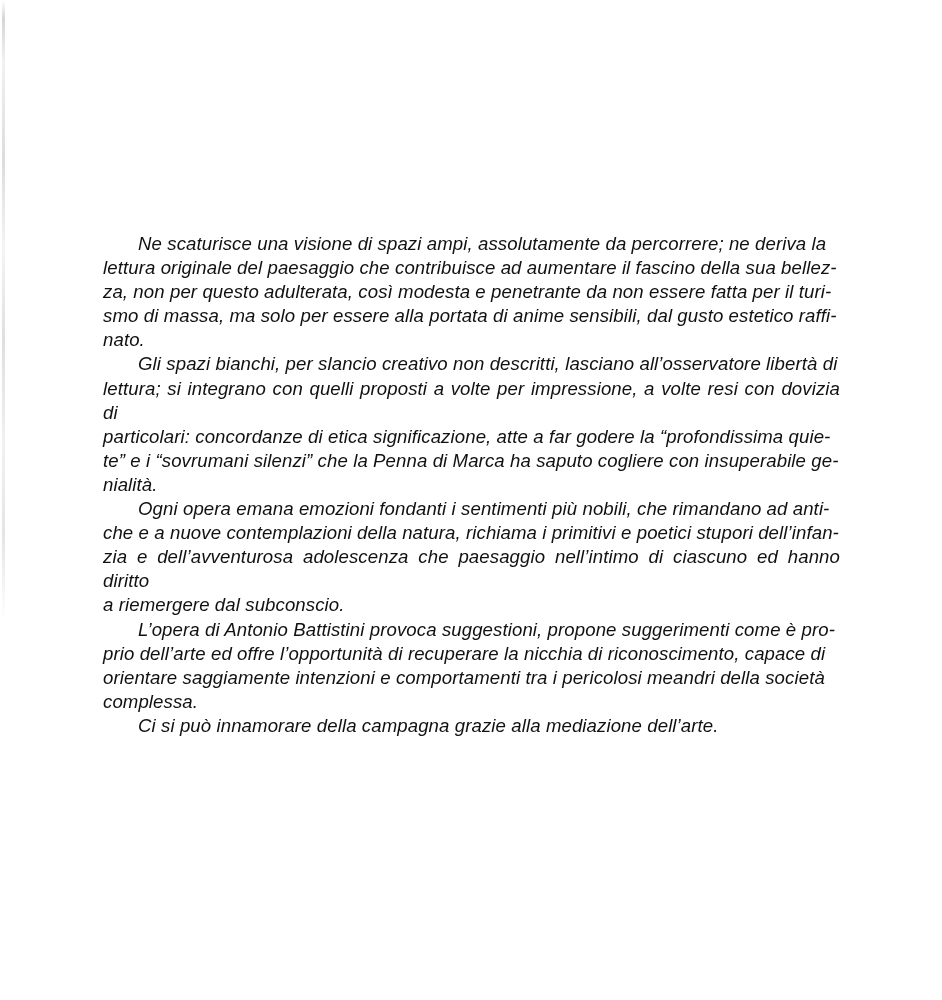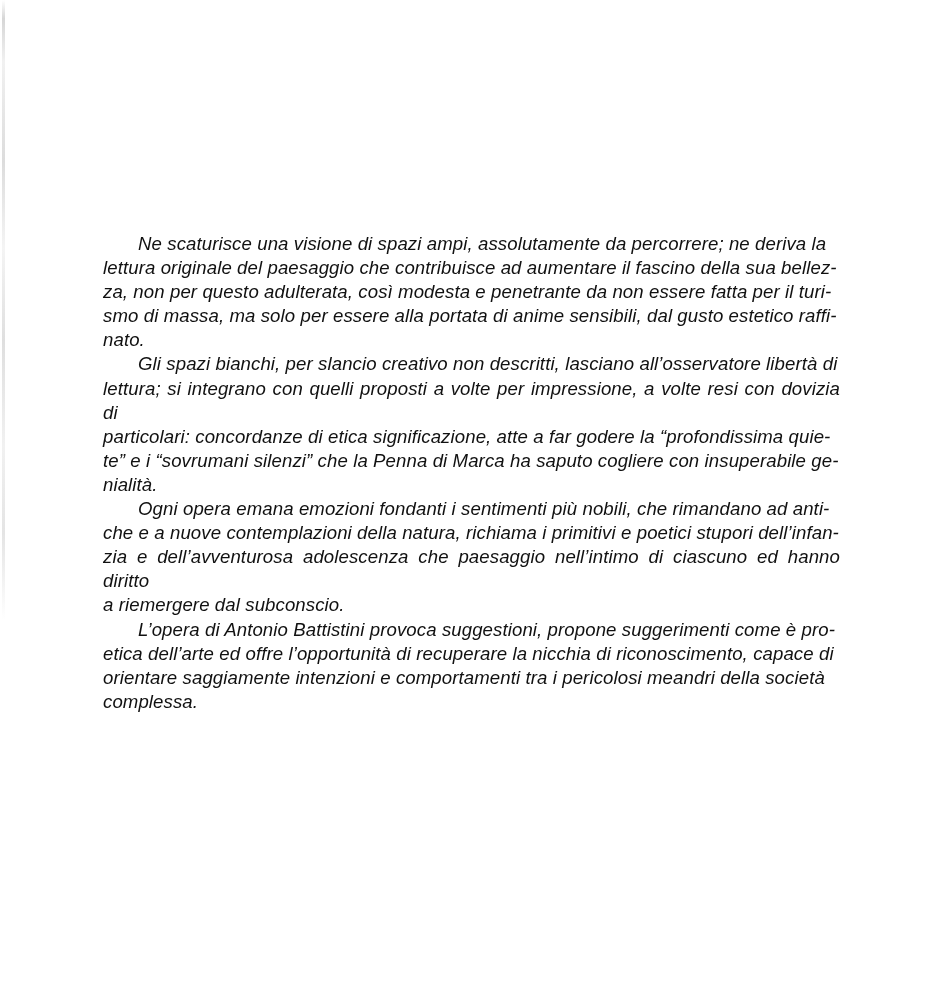--- a/index.html
+++ b/index.html
@@ -92,20 +92,21 @@
     <p class="para">Gli spazi bianchi, per slancio creativo non descritti, lasciano all’osservatore libertà di
 lettura; si integrano con quelli proposti a volte per impressione, a volte resi con dovizia di
 particolari: concordanze di etica significazione, atte a far godere la “profondissima quie-
 te” e i “sovrumani silenzi” che la Penna di Marca ha saputo cogliere con insuperabile ge-
 nialità.</p>
     <p class="para">Ogni opera emana emozioni fondanti i sentimenti più nobili, che rimandano ad anti-
 che e a nuove contemplazioni della natura, richiama i primitivi e poetici stupori dell’infan-
 zia e dell’avventurosa adolescenza che paesaggio nell’intimo di ciascuno ed hanno diritto
 a riemergere dal subconscio.</p>
     <p class="para">L’opera di Antonio Battistini provoca suggestioni, propone suggerimenti come è pro-
-etica dell’arte ed offre l’opportunità di recuperare la nicchia di riconoscimento, capace di
+prio dell’arte ed offre l’opportunità di recuperare la nicchia di riconoscimento, capace di
 orientare saggiamente intenzioni e comportamenti tra i pericolosi meandri della società
 complessa.</p>
+    <p class="para">Ci si può innamorare della campagna grazie alla mediazione dell’arte.</p>
   </div>
 
   <div class="page-number">106</div>
 
 </div>
 
 </body></html>

